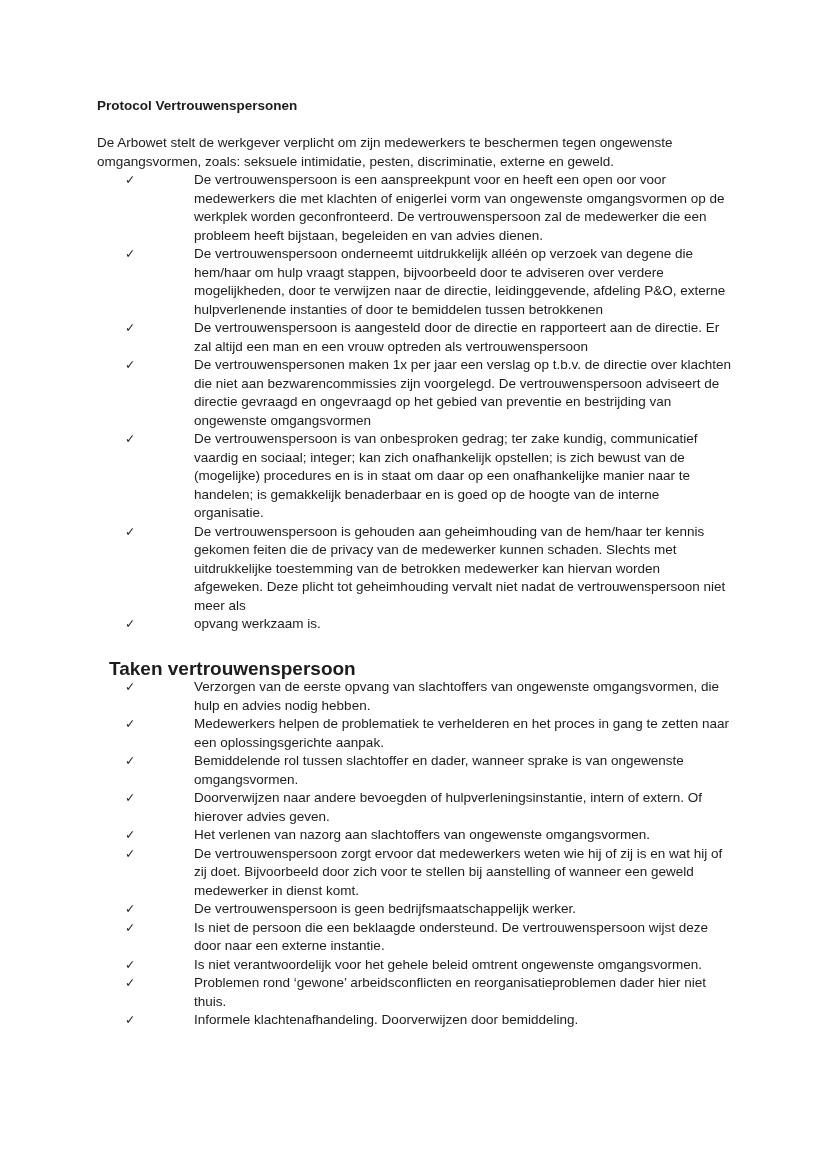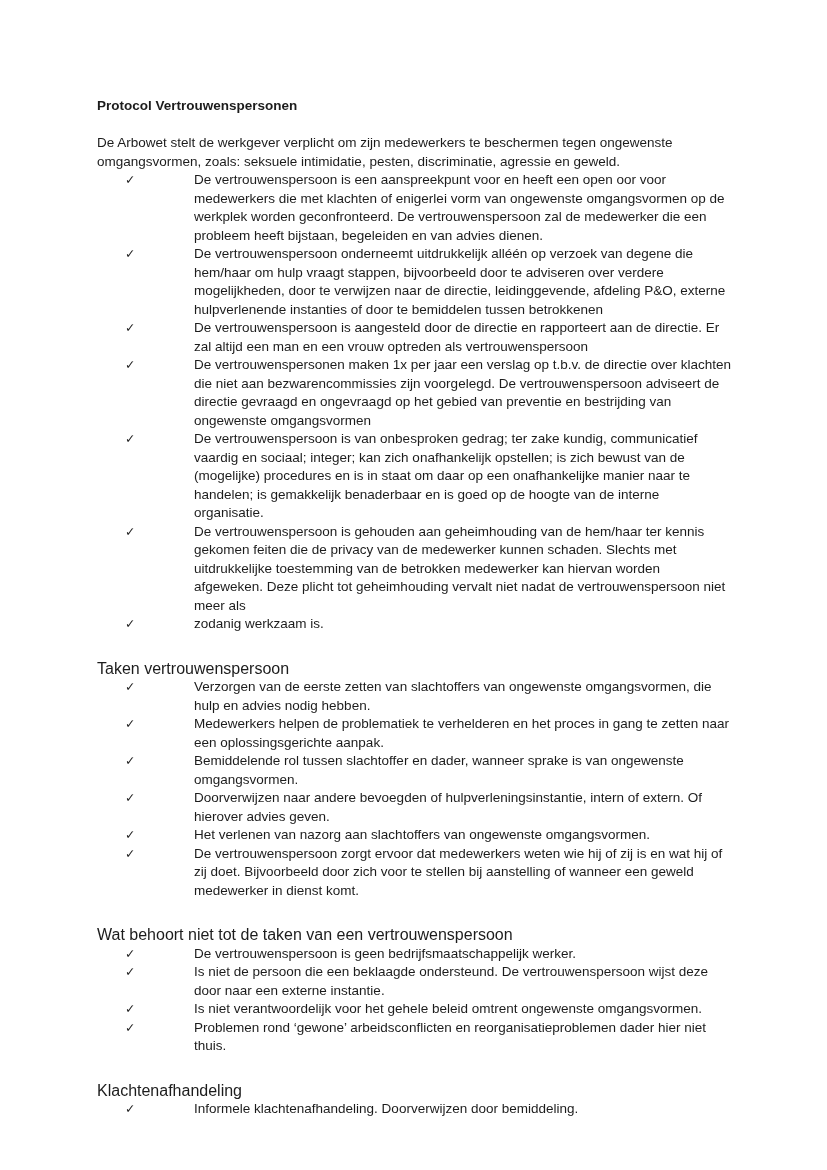--- a/index.html
+++ b/index.html
@@ -17,23 +17,23 @@
   }
   .doc-title {
     font-size: 13.5px;
     font-weight: 700;
     margin: 0;
   }
   .intro {
     margin: 18.5px 0 0 0;
   }
   .section-heading {
-    font-size: 16px;
-    font-weight: 400;
-    margin: 26px 0 0 0;
+    font-size: 19px;
+    font-weight: 700;
+    margin: 26px 0 0 12px;
   }
   ul.bullets {
     list-style: none;
     margin: 0;
     padding: 0;
   }
   li.bullet {
     display: flex;
     align-items: flex-start;
   }
@@ -47,21 +47,21 @@
     margin-left: 44px;
   }
 </style>
 </head>
 <body>
 
 <div class="page">
 
   <h1 class="doc-title">Protocol Vertrouwenspersonen</h1>
 
-  <p class="intro">De Arbowet stelt de werkgever verplicht om zijn medewerkers te beschermen tegen ongewenste omgangsvormen, zoals: seksuele intimidatie, pesten, discriminatie, agressie en geweld.</p>
+  <p class="intro">De Arbowet stelt de werkgever verplicht om zijn medewerkers te beschermen tegen ongewenste omgangsvormen, zoals: seksuele intimidatie, pesten, discriminatie, externe en geweld.</p>
 
   <ul class="bullets">
     <li class="bullet">
       <span class="check">✓</span>
       <span class="btext">De vertrouwenspersoon is een aanspreekpunt voor en heeft een open oor voor medewerkers die met klachten of enigerlei vorm van ongewenste omgangsvormen op de werkplek worden geconfronteerd. De vertrouwenspersoon zal de medewerker die een probleem heeft bijstaan, begeleiden en van advies dienen.</span>
     </li>
     <li class="bullet">
       <span class="check">✓</span>
       <span class="btext">De vertrouwenspersoon onderneemt uitdrukkelijk alléén op verzoek van degene die hem/haar om hulp vraagt stappen, bijvoorbeeld door te adviseren over verdere mogelijkheden, door te verwijzen naar de directie, leidinggevende, afdeling P&amp;O, externe hulpverlenende instanties of door te bemiddelen tussen betrokkenen</span>
     </li>
@@ -76,30 +76,30 @@
     <li class="bullet">
       <span class="check">✓</span>
       <span class="btext">De vertrouwenspersoon is van onbesproken gedrag; ter zake kundig, communicatief vaardig en sociaal; integer; kan zich onafhankelijk opstellen; is zich bewust van de (mogelijke) procedures en is in staat om daar op een onafhankelijke manier naar te handelen; is gemakkelijk benaderbaar en is goed op de hoogte van de interne organisatie.</span>
     </li>
     <li class="bullet">
       <span class="check">✓</span>
       <span class="btext">De vertrouwenspersoon is gehouden aan geheimhouding van de hem/haar ter kennis gekomen feiten die de privacy van de medewerker kunnen schaden. Slechts met uitdrukkelijke toestemming van de betrokken medewerker kan hiervan worden afgeweken. Deze plicht tot geheimhouding vervalt niet nadat de vertrouwenspersoon niet meer als</span>
     </li>
     <li class="bullet">
       <span class="check">✓</span>
-      <span class="btext">zodanig werkzaam is.</span>
+      <span class="btext">opvang werkzaam is.</span>
     </li>
   </ul>
 
   <h2 class="section-heading">Taken vertrouwenspersoon</h2>
 
   <ul class="bullets">
     <li class="bullet">
       <span class="check">✓</span>
-      <span class="btext">Verzorgen van de eerste zetten van slachtoffers van ongewenste omgangsvormen, die hulp en advies nodig hebben.</span>
+      <span class="btext">Verzorgen van de eerste opvang van slachtoffers van ongewenste omgangsvormen, die hulp en advies nodig hebben.</span>
     </li>
     <li class="bullet">
       <span class="check">✓</span>
       <span class="btext">Medewerkers helpen de problematiek te verhelderen en het proces in gang te zetten naar een oplossingsgerichte aanpak.</span>
     </li>
     <li class="bullet">
       <span class="check">✓</span>
       <span class="btext">Bemiddelende rol tussen slachtoffer en dader, wanneer sprake is van ongewenste omgangsvormen.</span>
     </li>
     <li class="bullet">
@@ -109,42 +109,40 @@
     <li class="bullet">
       <span class="check">✓</span>
       <span class="btext">Het verlenen van nazorg aan slachtoffers van ongewenste omgangsvormen.</span>
     </li>
     <li class="bullet">
       <span class="check">✓</span>
       <span class="btext">De vertrouwenspersoon zorgt ervoor dat medewerkers weten wie hij of zij is en wat hij of zij doet. Bijvoorbeeld door zich voor te stellen bij aanstelling of wanneer een geweld medewerker in dienst komt.</span>
     </li>
   </ul>
 
-  <h2 class="section-heading">Wat behoort niet tot de taken van een vertrouwenspersoon</h2>
 
   <ul class="bullets">
     <li class="bullet">
       <span class="check">✓</span>
       <span class="btext">De vertrouwenspersoon is geen bedrijfsmaatschappelijk werker.</span>
     </li>
     <li class="bullet">
       <span class="check">✓</span>
       <span class="btext">Is niet de persoon die een beklaagde ondersteund. De vertrouwenspersoon wijst deze door naar een externe instantie.</span>
     </li>
     <li class="bullet">
       <span class="check">✓</span>
       <span class="btext">Is niet verantwoordelijk voor het gehele beleid omtrent ongewenste omgangsvormen.</span>
     </li>
     <li class="bullet">
       <span class="check">✓</span>
       <span class="btext">Problemen rond ‘gewone’ arbeidsconflicten en reorganisatieproblemen dader hier niet thuis.</span>
     </li>
   </ul>
 
-  <h2 class="section-heading">Klachtenafhandeling</h2>
 
   <ul class="bullets">
     <li class="bullet">
       <span class="check">✓</span>
       <span class="btext">Informele klachtenafhandeling. Doorverwijzen door bemiddeling.</span>
     </li>
   </ul>
 
 </div>
 

